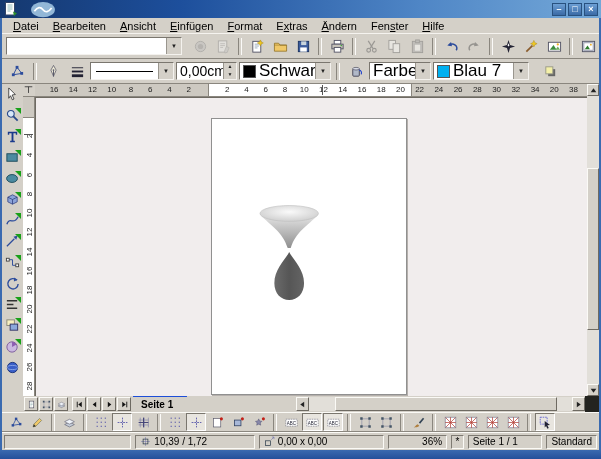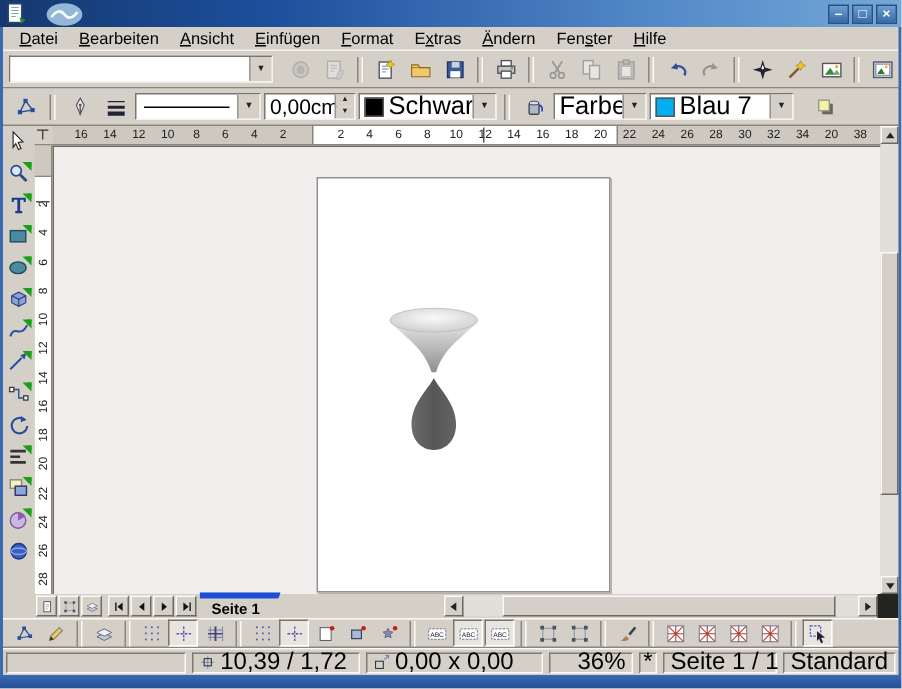--- a/index.html
+++ b/index.html
@@ -89,35 +89,35 @@
   #vscroll .sbtn{width:12px;height:12px;}
   #vscroll .thumb{position:absolute;left:0;top:84px;width:12px;height:162px;background:#d4d0c8;
     border:1px solid;border-color:#fbfaf6 #6e6a62 #6e6a62 #fbfaf6;box-sizing:border-box;}
   #vscroll .up{position:absolute;top:0;left:0;} #vscroll .down{position:absolute;bottom:0;left:0;}
   
   #tabrow{top:396px;height:16px;display:flex;align-items:center;padding-left:22px;}
   #tabrow .gap{width:4px;}
   #pagetab{height:15px;margin-left:2px;padding:0 14px 0 8px;background:#d4d0c8;
     display:flex;align-items:center;font-size:10px;font-weight:bold;
     clip-path:polygon(0 0,100% 0,calc(100% - 7px) 100%,0 100%);
-    border-top:4px solid #1d4ed8;}
+    border-top:1px solid #1d4ed8;}
   #hscroll{position:absolute;left:296px;top:397px;width:289px;height:14px;background:#e2dfd9;}
   #hscroll .left{position:absolute;left:0;top:0;}
   #hscroll .thumb{position:absolute;left:39px;top:0;width:222px;height:14px;background:#d4d0c8;
     border:1px solid;border-color:#fbfaf6 #6e6a62 #6e6a62 #fbfaf6;box-sizing:border-box;}
   #hscroll .right{position:absolute;right:0;top:0;}
   #hscroll .sbtn{width:13px;height:14px;}
   #scrollcorner{position:absolute;left:585px;top:396px;width:14px;height:16px;background:#23231f;}
   
   #optbar{top:412px;height:20px;border-top:1px solid #fbfaf6;border-bottom:1px solid #8a867e;
     display:flex;align-items:center;gap:1px;padding-left:4px;}
   #statusbar{top:432px;height:18px;border-top:1px solid #fbfaf6;display:flex;
     align-items:center;gap:4px;padding:1px 2px;}
   .scell{height:14px;border:1px solid;border-color:#7f7b73 #fbfaf6 #fbfaf6 #7f7b73;
-    display:flex;align-items:center;padding:0 4px;font-size:16px;box-sizing:border-box;
+    display:flex;align-items:center;padding:0 4px;font-size:10px;box-sizing:border-box;
     white-space:nowrap;}
   .scell svg{width:11px;height:11px;margin-right:3px;flex:0 0 auto;}
   #cell-info{width:130px;} #cell-pos{width:122px;} #cell-size{width:128px;}
   #cell-zoom{width:60px;justify-content:flex-end;} #cell-mod{width:13px;justify-content:center;padding:0;}
   #cell-page{width:76px;} #cell-style{flex:1;}
   u{text-decoration:underline;}
 </style>
 </head>
 <body>
 

